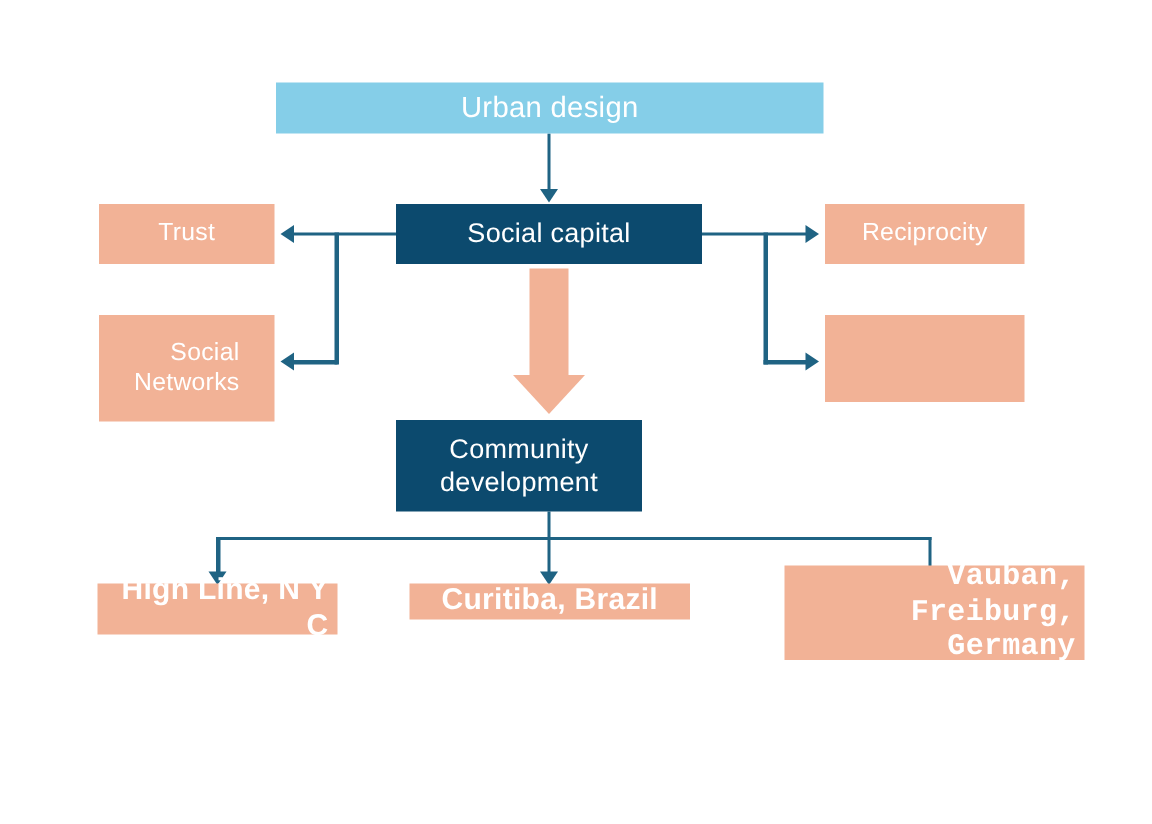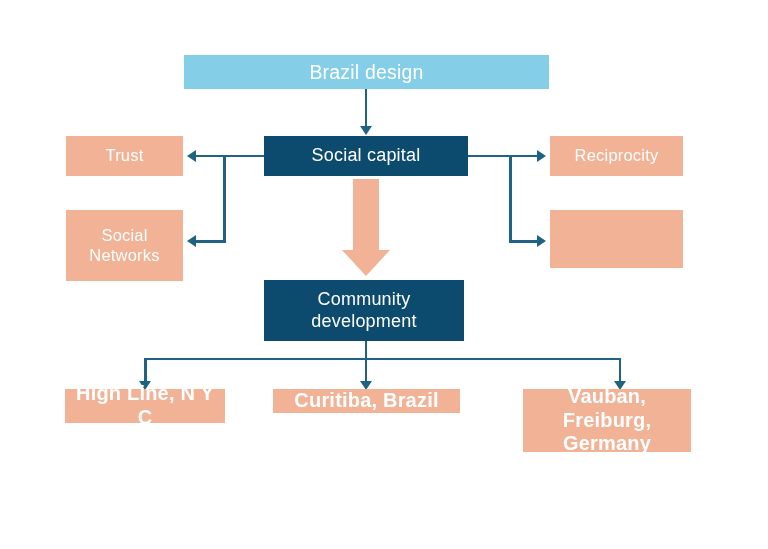--- a/index.html
+++ b/index.html
@@ -28,21 +28,21 @@
     color: #ffffff;
     line-height: 1.18;
     letter-spacing: 0.2px;
     padding: 2px 6px;
     z-index: 3;
   }
   .node span { display: block; }
 
   .node-blue   { background: #85CEE8; }
   .node-green  { background: #0c4a6e; }
-  .node-salmon { background: #F2B296; }
+  .node-salmon { background: #F2B296; text-align: right; }
 
   .lvl-root   { font-size: 19.5px; font-weight: 400; }
   .lvl-mid    { font-size: 18px;   font-weight: 400; }
   .lvl-branch { font-size: 16.5px; font-weight: 400; }
   .lvl-case   { font-size: 20px;   font-weight: 700; }
 
   
   .conn {
     position: absolute;
     background: #1F6383;
@@ -117,21 +117,21 @@
   <div class="conn conn-v" style="left:364.5px; top:341px; height:18px;"></div>
   <div class="conn conn-h" style="left:144px; top:357.5px; width:477px;"></div>
   <div class="conn conn-v" style="left:144px; top:357.5px; height:25px;"></div>
   <div class="conn conn-v" style="left:364.5px; top:357.5px; height:25px;"></div>
   <div class="conn conn-v" style="left:618.5px; top:357.5px; height:25px;"></div>
   <div class="arrowhead ah-down" style="left:139px; top:381px;"></div>
   <div class="arrowhead ah-down" style="left:359.5px; top:381px;"></div>
   <div class="arrowhead ah-down" style="left:613.5px; top:381px;"></div>
 
   <div class="node node-blue lvl-root" style="left:184px; top:55px; width:365px; height:34px;">
-    <span>Brazil design</span>
+    <span>Urban design</span>
   </div>
 
   <div class="node node-green lvl-mid" style="left:264px; top:136px; width:204px; height:40px;">
     <span>Social capital</span>
   </div>
 
   <div class="node node-salmon lvl-branch" style="left:66px; top:136px; width:117px; height:40px;">
     <span>Trust</span>
   </div>
 
@@ -144,35 +144,35 @@
 
   <div class="node node-salmon lvl-branch" style="left:550px; top:136px; width:133px; height:40px;">
     <span>Reciprocity</span>
   </div>
 
   <div class="node node-salmon lvl-branch" style="left:550px; top:210px; width:133px; height:58px;">
     <div>
     </div>
   </div>
 
-  <div class="node node-green lvl-mid" style="left:264px; top:280px; width:200px; height:61px;">
+  <div class="node node-green lvl-mid" style="left:264px; top:280px; width:164px; height:61px;">
     <div>
       <span>Community</span>
       <span>development</span>
     </div>
   </div>
 
   <div class="node node-salmon lvl-case" style="left:65px; top:389px; width:160px; height:34px;">
     <span>High Line, N Y C</span>
   </div>
 
   <div class="node node-salmon lvl-case" style="left:273px; top:389px; width:187px; height:24px;">
     <span>Curitiba, Brazil</span>
   </div>
 
-  <div class="node node-salmon lvl-case" style="left:523px; top:389px; width:168px; height:63px;">
+  <div class="node node-salmon lvl-case" style="left:523px; top:377px; width:200px; height:63px;font-family:Liberation Mono, monospace;">
     <div>
       <span>Vauban, Freiburg,</span>
       <span>Germany</span>
     </div>
   </div>
 
 </div>
 
 </body></html>

